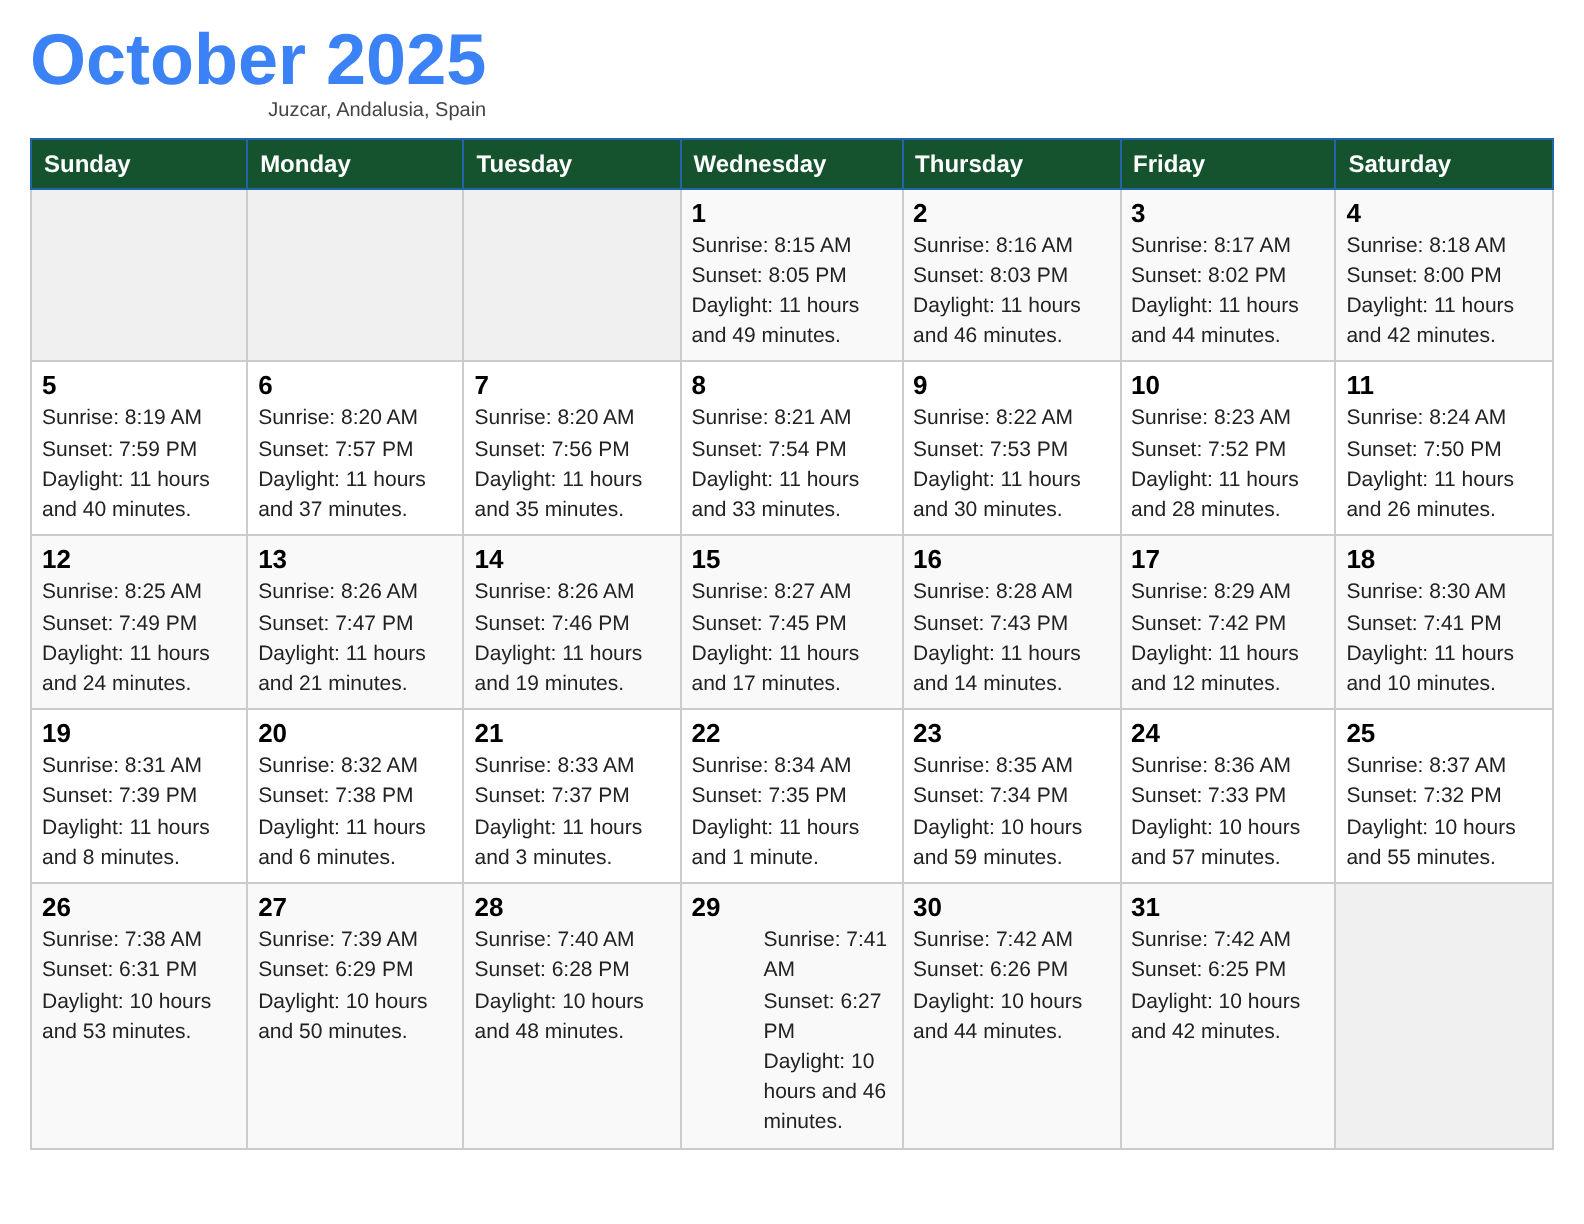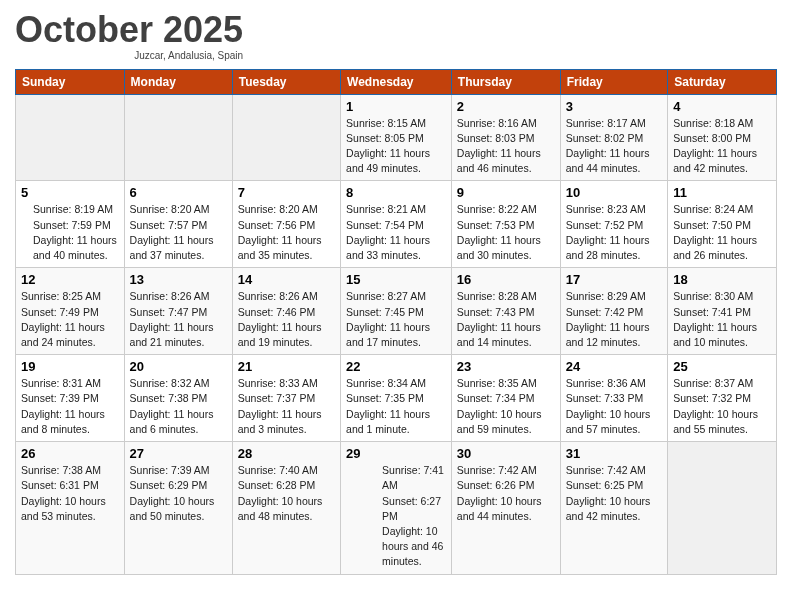--- a/index.html
+++ b/index.html
@@ -35,34 +35,34 @@
       height: 22px;
       margin-left: 2px;
       margin-top: -4px;
     }
     .title-block {
       text-align: right;
     }
     .month-title {
       font-size: 36px;
       font-weight: bold;
-      color: #404040;
+      color: #3b82f6;
       line-height: 1.1;
     }
     .location {
       font-size: 10px;
       color: #444;
     }
     table {
       width: 100%;
       border-collapse: collapse;
       font-size: 11px;
     }
     thead tr th {
-      background-color: #c2410c;
+      background-color: #14532d;
       color: #fff;
       font-weight: bold;
       text-align: left;
       padding: 5px 6px;
       font-size: 12px;
       border: 1px solid #2065a8;
     }
     tbody tr td {
       border: 1px solid #ccc;
       vertical-align: top;
@@ -137,21 +137,21 @@
         <td>
           <span class="day-number">4</span>
           <div class="day-info" style="white-space: pre-line;">Sunrise: 8:18 AM
 Sunset: 8:00 PM
 Daylight: 11 hours and 42 minutes.</div>
         </td>
       </tr>
       <tr>
         <td>
           <span class="day-number">5</span>
-          <div class="day-info" style="white-space: pre-line; margin-left: 12px;">Sunrise: 8:19 AM
+          <div class="day-info" style="white-space: pre-line;">Sunrise: 8:19 AM
 Sunset: 7:59 PM
 Daylight: 11 hours and 40 minutes.</div>
         </td>
         <td>
           <span class="day-number">6</span>
           <div class="day-info" style="white-space: pre-line;">Sunrise: 8:20 AM
 Sunset: 7:57 PM
 Daylight: 11 hours and 37 minutes.</div>
         </td>
         <td>

